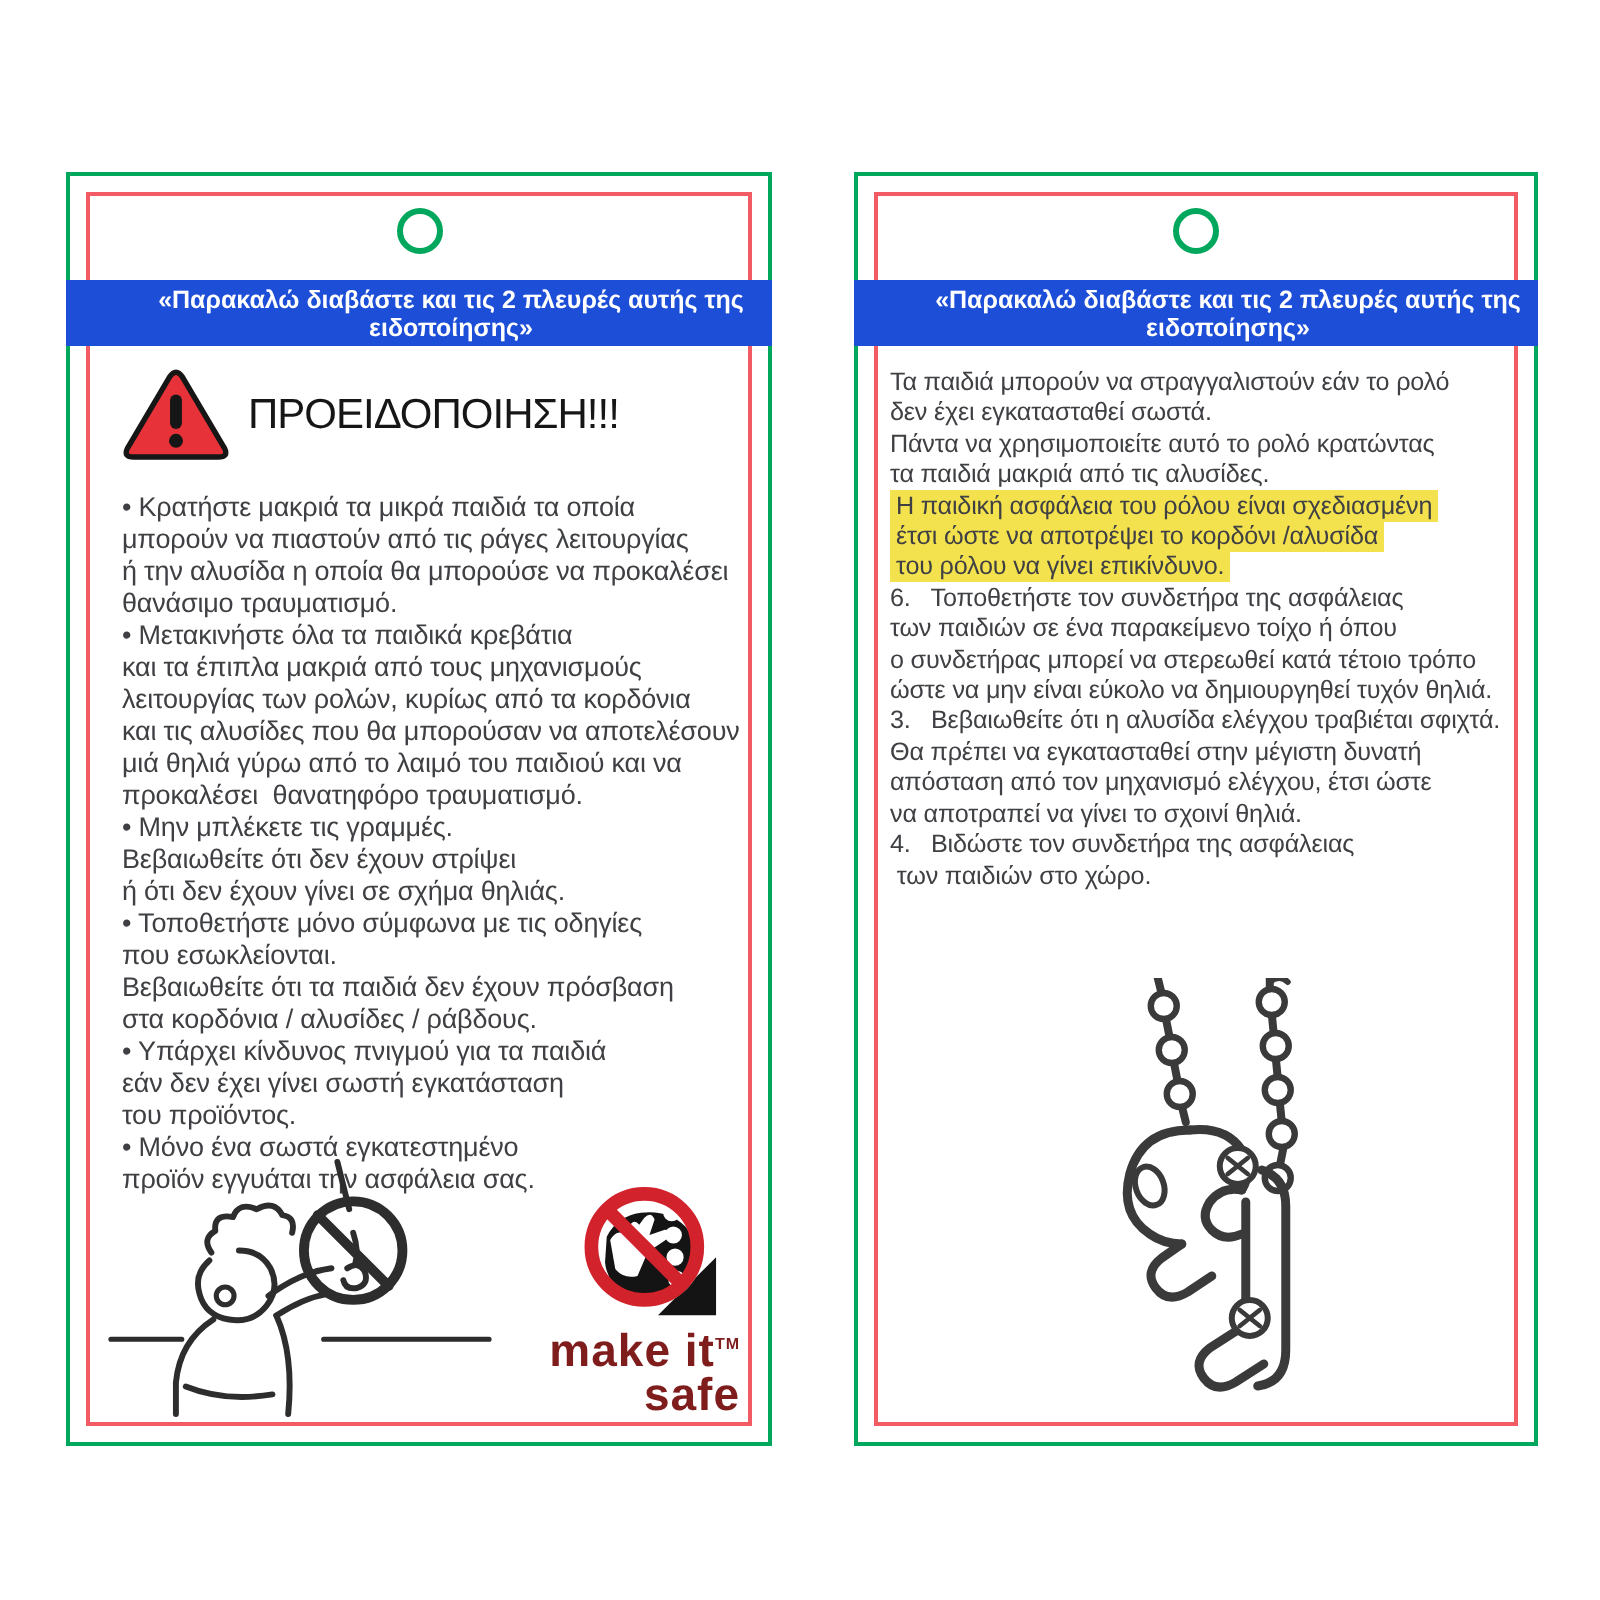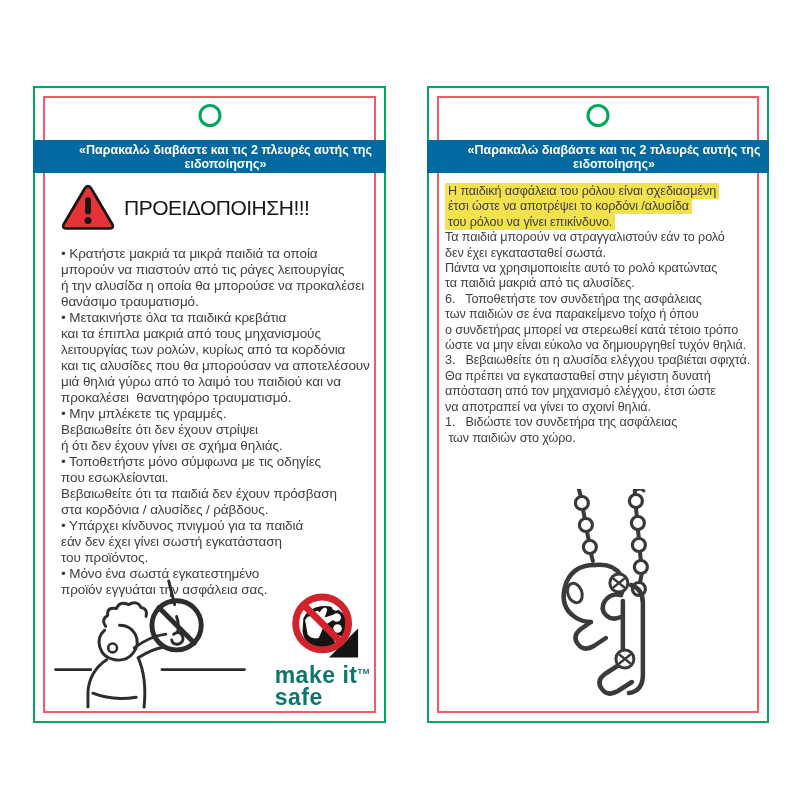--- a/index.html
+++ b/index.html
@@ -17,21 +17,21 @@
   .inner-border{
     position:absolute;left:8px;right:8px;top:8px;bottom:8px;
     border:2px solid #f25b63;z-index:1;pointer-events:none;
   }
   .hole{
     position:absolute;top:16px;left:50%;transform:translateX(-50%);
     width:17px;height:17px;border:3px solid #00a75c;border-radius:50%;
     background:#fff;z-index:3;
   }
   .banner{
-    position:absolute;left:-2px;right:-2px;top:52px;height:33px;background:#0369a1;
+    position:absolute;left:-2px;right:-2px;top:52px;height:33px;background:#1d4ed8;
     z-index:2;display:flex;align-items:center;justify-content:center;
     color:#fff;font-size:12.5px;font-weight:700;letter-spacing:0px;
     text-align:center;
     padding-left:32px;
   }
   .content{position:absolute;z-index:2;}
   .tag-left .content{left:26px;right:13px;top:94px;}
   .tag-right .content{left:16px;right:7px;top:96px;}
   .title-row{display:flex;align-items:center;gap:9px;height:52px;}
   .warn-title{
@@ -52,22 +52,22 @@
   }
   .figures{
     position:absolute;left:16px;right:10px;bottom:12px;height:132px;z-index:2;
     display:flex;align-items:flex-end;
   }
   .logo-block{
     margin-left:auto;display:flex;flex-direction:column;align-items:flex-end;
     padding-right:4px;
   }
   .logo-text{
-    font-size:23px;font-weight:800;color:#0f766e;line-height:0.95;
-    letter-spacing:0.5px;margin-top:2px;
+    font-size:23px;font-weight:800;color:#7f1d1d;line-height:0.95;
+    text-align:right;letter-spacing:0.5px;margin-top:2px;
   }
   .device-wrap{
     position:absolute;bottom:6px;left:50%;transform:translateX(-46%);z-index:2;
   }
   svg{display:block;}
 </style>
 </head>
 <body>
 
 <div class="tag tag-left">
@@ -172,36 +172,36 @@
 </div>
 
 <div class="tag tag-right">
   <div class="inner-border"></div>
   <div class="hole"></div>
   <div class="banner">
     <span>«Παρακαλώ διαβάστε και τις 2 πλευρές αυτής της ειδοποίησης»</span>
   </div>
 
   <div class="content">
-    <div class="rt-text"><span class="hl">Η παιδική ασφάλεια του ρόλου είναι σχεδιασμένη
-έτσι ώστε να αποτρέψει το κορδόνι /αλυσίδα
-του ρόλου να γίνει επικίνδυνο.</span></div>
     <div class="rt-text">Τα παιδιά μπορούν να στραγγαλιστούν εάν το ρολό
 δεν έχει εγκατασταθεί σωστά.
 Πάντα να χρησιμοποιείτε αυτό το ρολό κρατώντας
 τα παιδιά μακριά από τις αλυσίδες.</div>
+    <div class="rt-text"><span class="hl">Η παιδική ασφάλεια του ρόλου είναι σχεδιασμένη
+έτσι ώστε να αποτρέψει το κορδόνι /αλυσίδα
+του ρόλου να γίνει επικίνδυνο.</span></div>
     <div class="rt-text">6.   Τοποθετήστε τον συνδετήρα της ασφάλειας
 των παιδιών σε ένα παρακείμενο τοίχο ή όπου
 ο συνδετήρας μπορεί να στερεωθεί κατά τέτοιο τρόπο
 ώστε να μην είναι εύκολο να δημιουργηθεί τυχόν θηλιά.</div>
     <div class="rt-text">3.   Βεβαιωθείτε ότι η αλυσίδα ελέγχου τραβιέται σφιχτά.
 Θα πρέπει να εγκατασταθεί στην μέγιστη δυνατή
 απόσταση από τον μηχανισμό ελέγχου, έτσι ώστε
 να αποτραπεί να γίνει το σχοινί θηλιά.</div>
-    <div class="rt-text">1.   Βιδώστε τον συνδετήρα της ασφάλειας
+    <div class="rt-text">4.   Βιδώστε τον συνδετήρα της ασφάλειας
  των παιδιών στο χώρο.</div>
   </div>
 
   <div class="device-wrap">
     <svg width="172" height="226" viewBox="0 0 172 226" fill="none" stroke="#3a3a3a" stroke-width="3.2" stroke-linecap="round" stroke-linejoin="round">
 
       <path d="M60 0 L62 8 M64 20 L66 30 M68 42 L70 52 M72 64 L74 72" stroke-width="4"></path>
       <circle cx="63" cy="14" r="6.5" fill="#fff"></circle>
       <circle cx="67" cy="36" r="6.5" fill="#fff"></circle>
       <circle cx="71" cy="58" r="6.5" fill="#fff"></circle>

